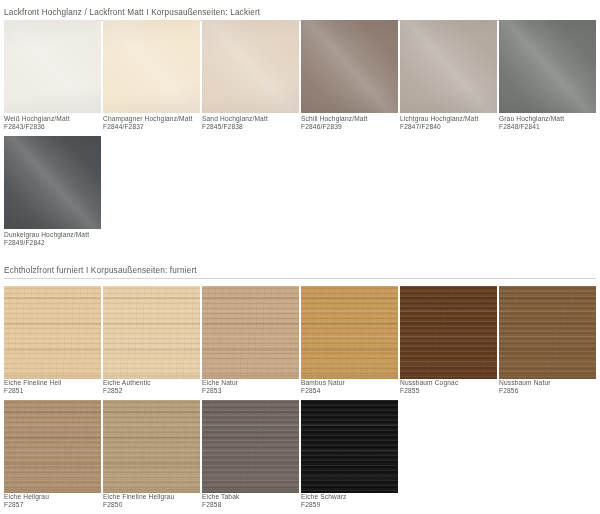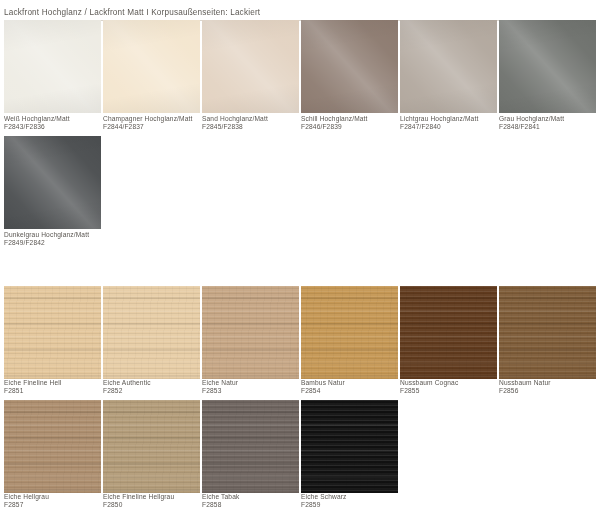--- a/index.html
+++ b/index.html
@@ -205,20 +205,24 @@
     </div>
     <div class="caption" style="left: 4px; top: 231px;">
       <span class="name">Dunkelgrau Hochglanz/Matt</span>
       <span class="code">F2849/F2842</span>
     </div>
     <div class="row" style="top: 136px;">
       <div class="cell" style="left: 0px;">
         <div class="chip gloss" style="background: rgb(75, 78, 80);"></div>
       </div>
     </div>
+    <div class="section-head" style="top: 266px;">
+      <div class="section-title">Echtholzfront furniert I Korpusaußenseiten: furniert</div>
+      <div class="section-rule" style="background: rgb(217, 212, 205);"></div>
+    </div>
     <div class="caption" style="left: 4px; top: 379px;">
       <span class="name">Eiche Fineline Hell</span>
       <span class="code">F2851</span>
     </div>
     <div class="caption" style="left: 103px; top: 379px;">
       <span class="name">Eiche Authentic</span>
       <span class="code">F2852</span>
     </div>
     <div class="caption" style="left: 202px; top: 379px;">
       <span class="name">Eiche Natur</span>

